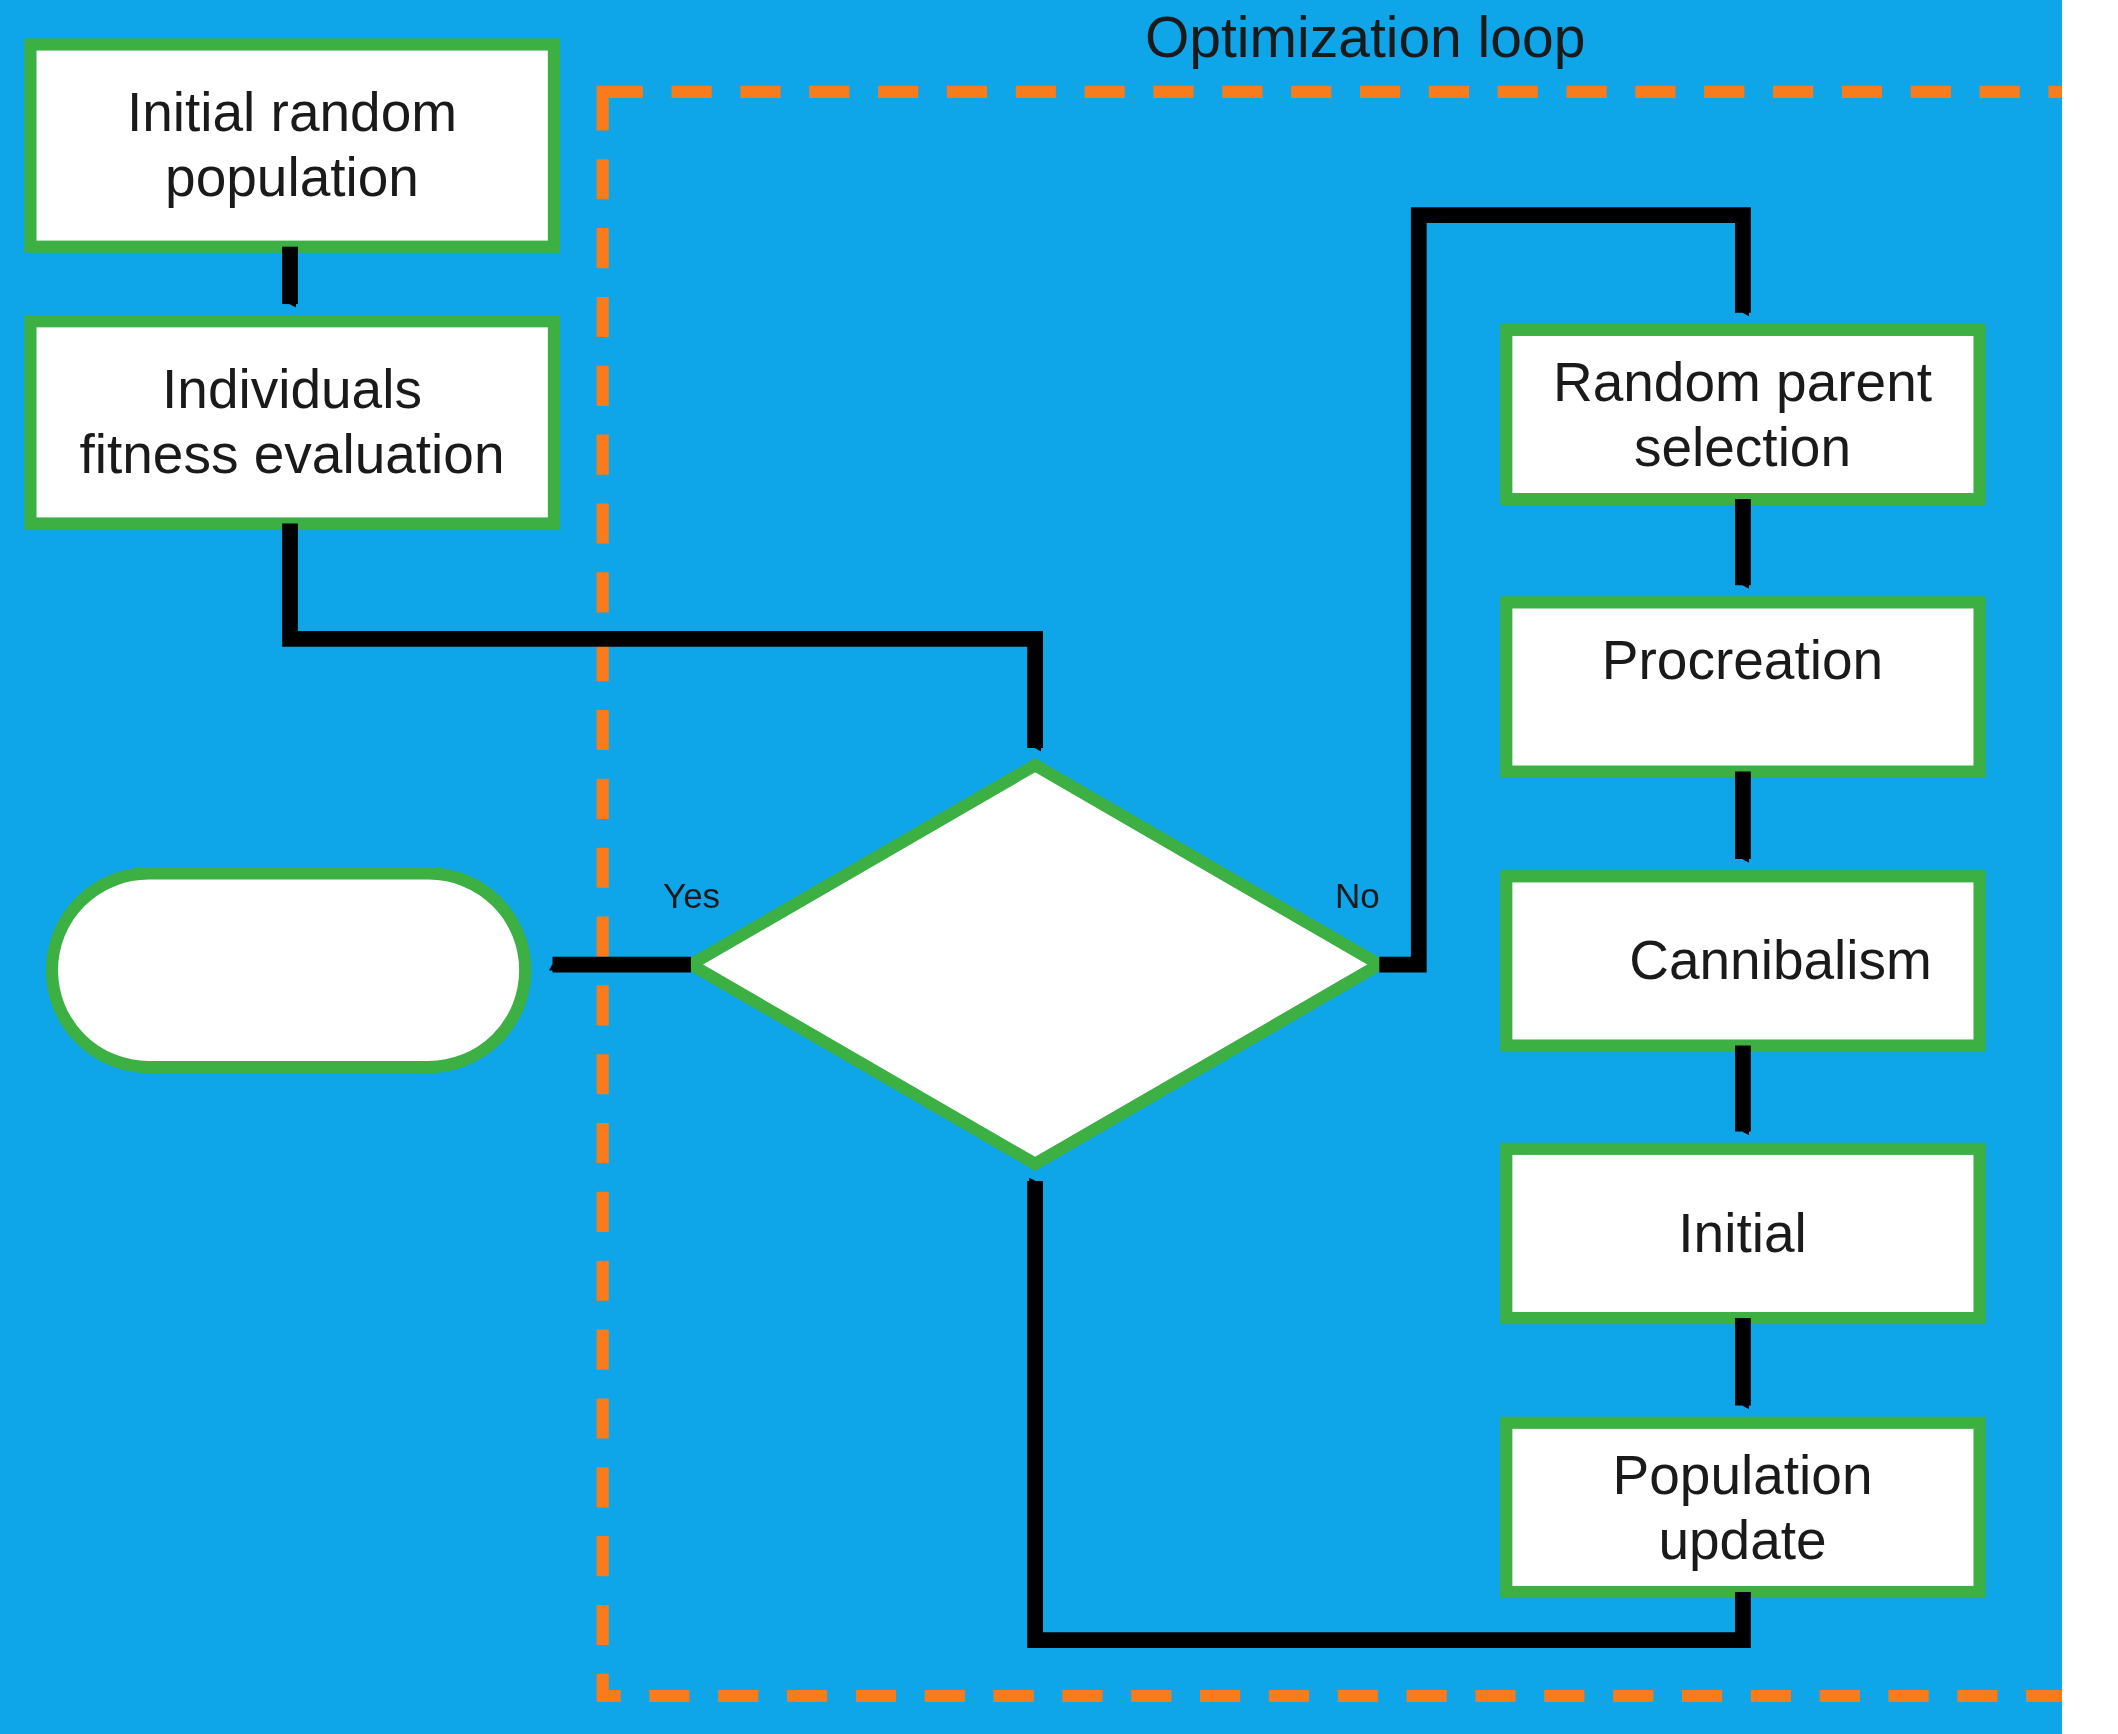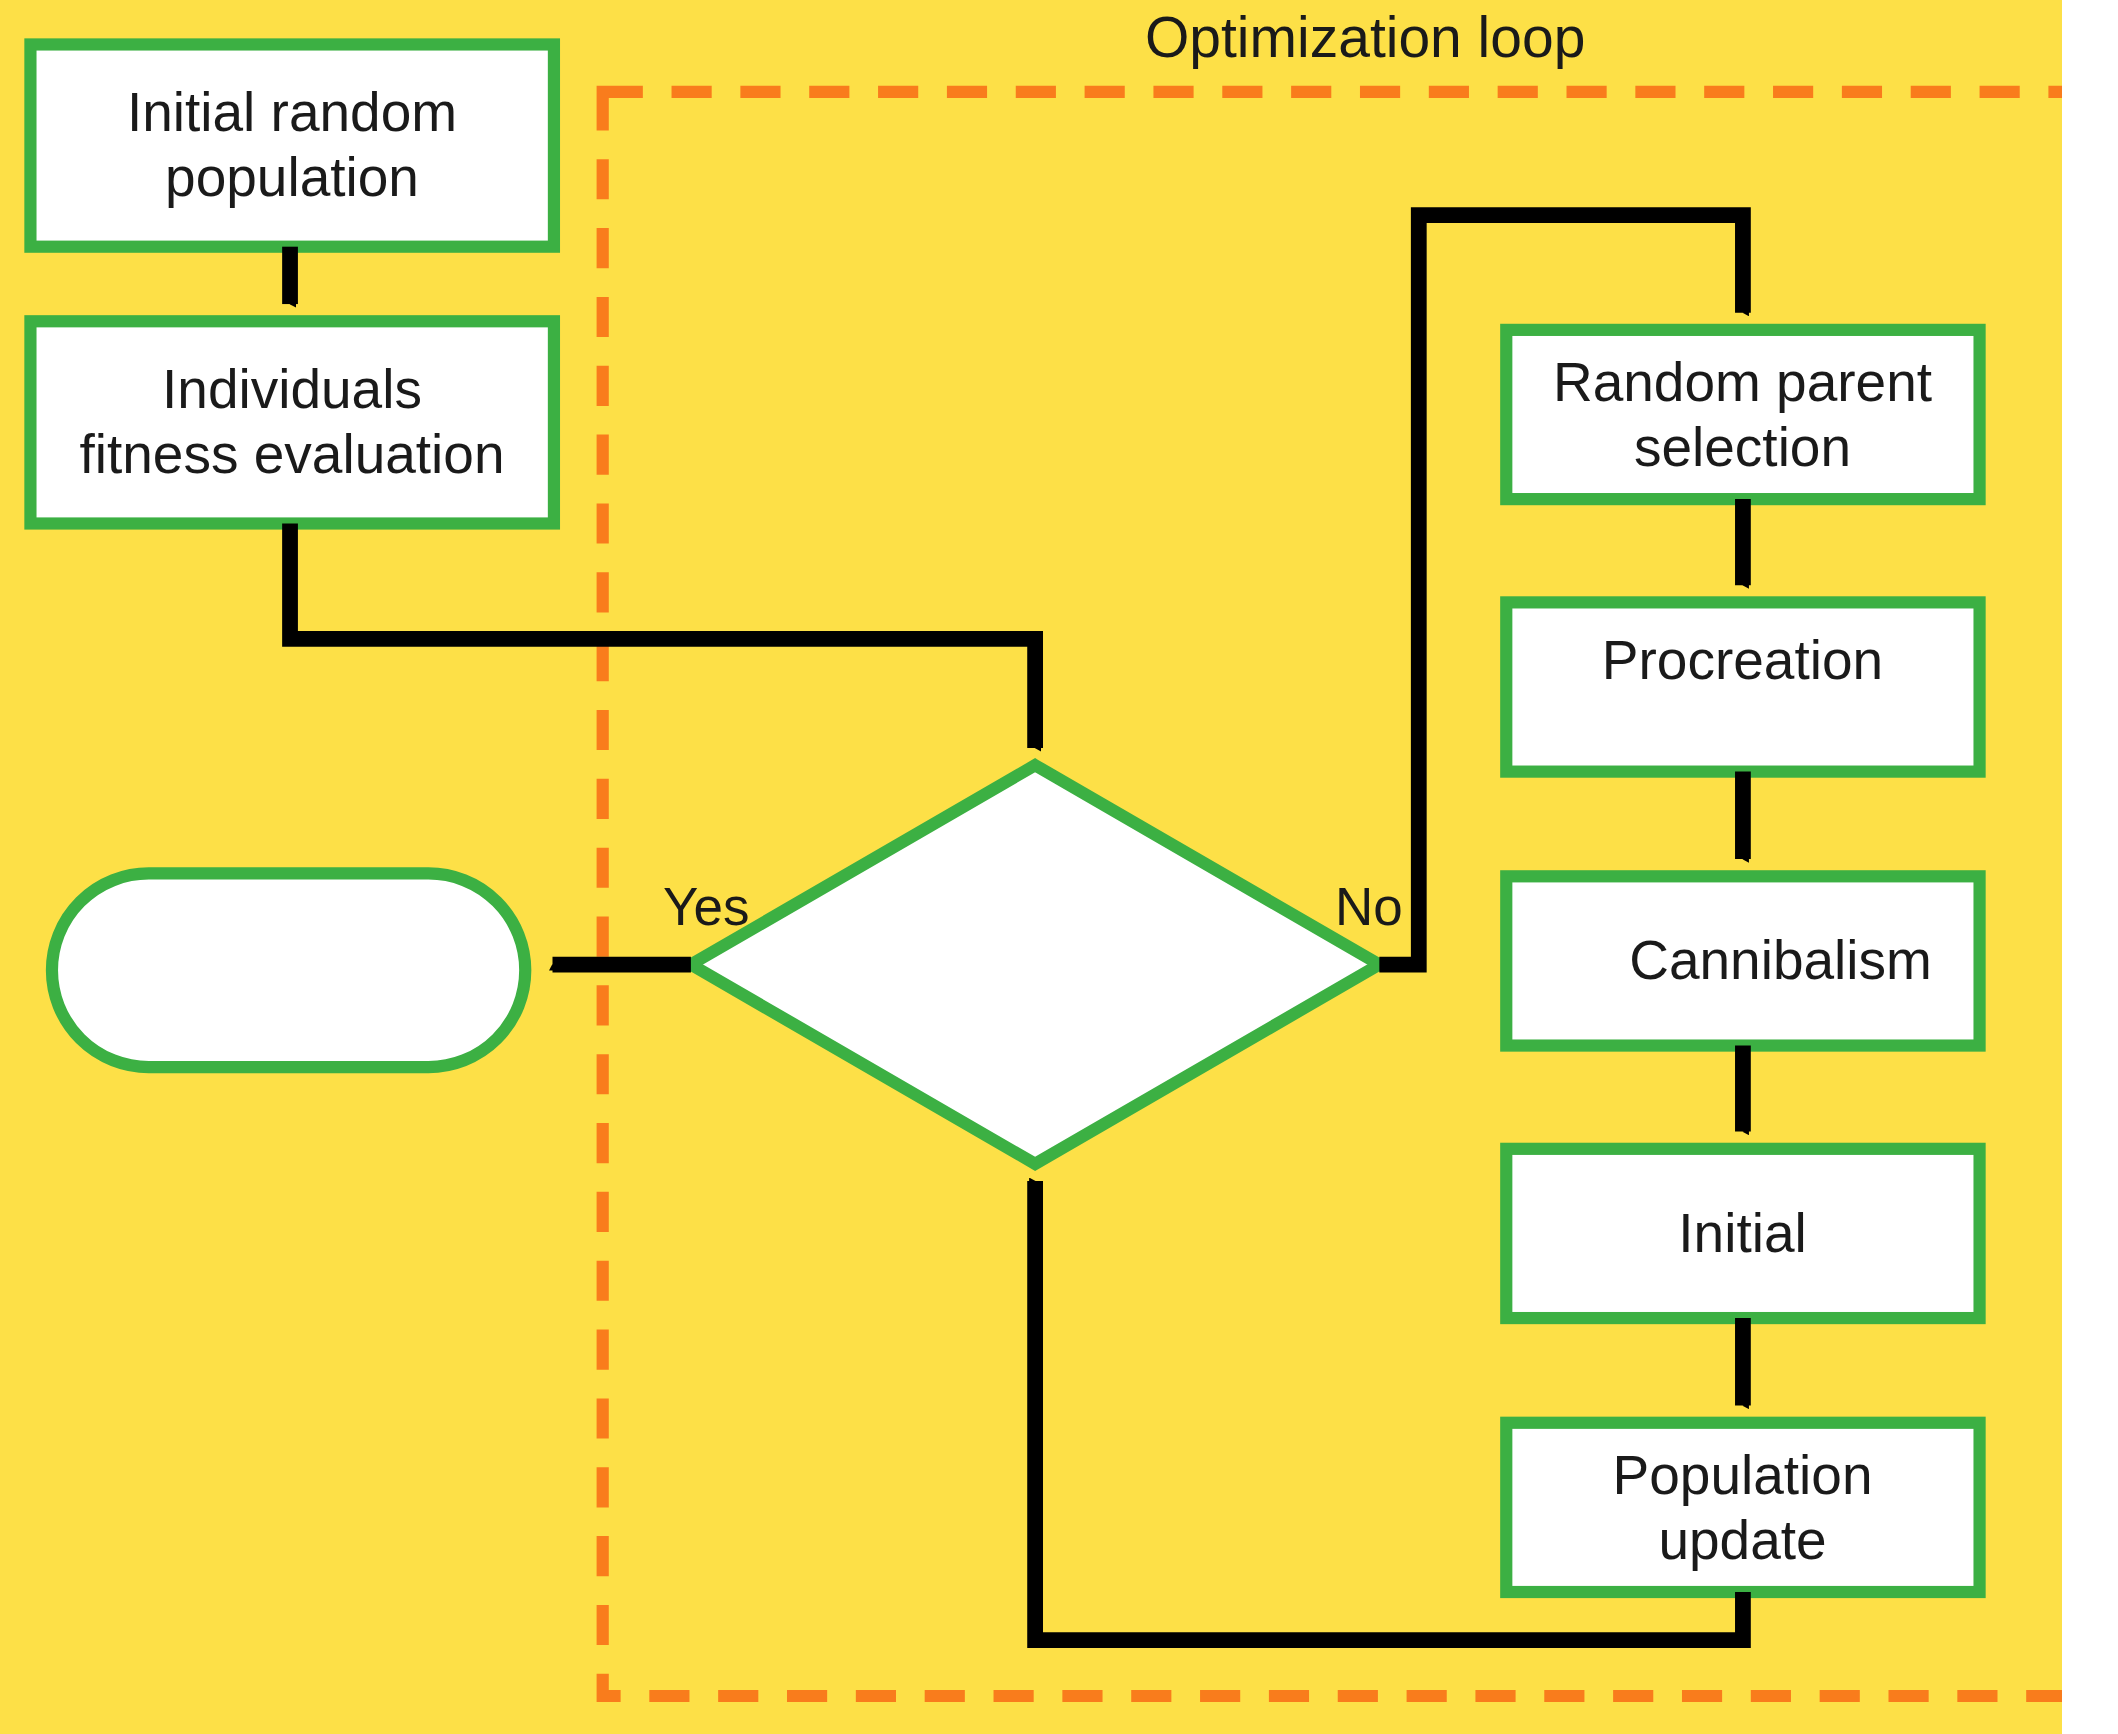--- a/index.html
+++ b/index.html
@@ -7,21 +7,21 @@
     padding: 0;
     background: #ffffff;
   }
   body {
     font-family: "Liberation Sans", sans-serif;
   }
   #canvas {
     position: relative;
     width: 2062px;
     height: 1734px;
-    background: #fde047;
+    background: #0ea5e9;
     overflow: hidden;
   }
   #flow-svg {
     position: absolute;
     top: 0;
     left: 0;
     width: 2119px;
     height: 1734px;
   }
   .node-label {
@@ -33,21 +33,21 @@
     color: #1a1a1a;
     font-size: 55px;
     line-height: 1.18;
     font-family: "Liberation Sans", sans-serif;
     white-space: pre-line;
     pointer-events: none;
   }
   .edge-label {
     position: absolute;
     color: #1a1a1a;
-    font-size: 53px;
+    font-size: 35px;
     font-family: "Liberation Sans", sans-serif;
     white-space: nowrap;
   }
   .group-title {
     position: absolute;
     color: #1a1a1a;
     font-size: 57px;
     font-family: "Liberation Sans", sans-serif;
     white-space: nowrap;
   }

